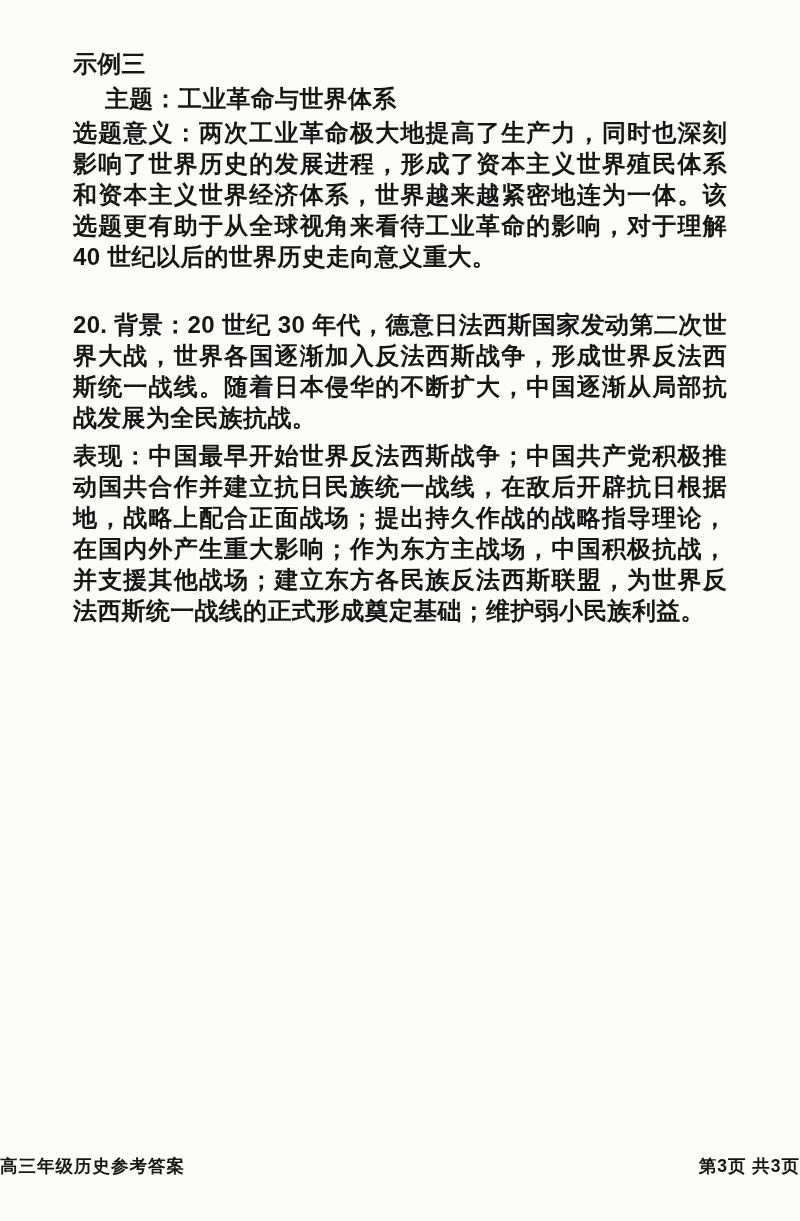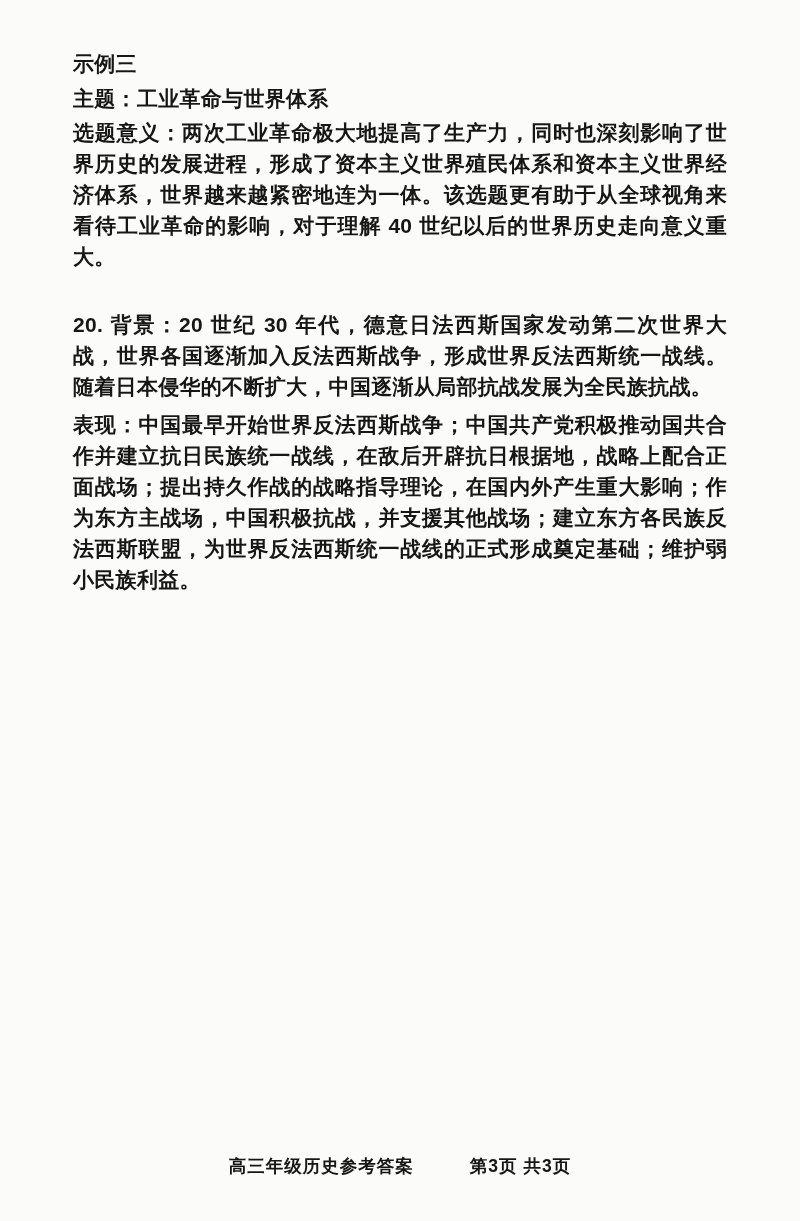--- a/index.html
+++ b/index.html
@@ -17,44 +17,45 @@
     color: #161616;
   }
   .content {
     position: absolute;
     top: 48px;
     left: 73px;
     right: 73px;
   }
   .para {
     margin: 0 0 7px 0;
-    font-size: 21px;
+    font-size: 24px;
     line-height: 31px;
     font-weight: 700;
     text-align: justify;
     letter-spacing: 0.3px;
   }
   .para.heading {
     text-align: left;
     margin-bottom: 4px;
   }
   .para.topic {
     text-align: left;
     margin-bottom: 3px;
+    margin-left: 32px;
   }
   .para.gap-before {
     margin-top: 37px;
   }
   .footer {
     position: absolute;
     top: 1154px;
     left: 0;
     right: 0;
     display: flex;
-    justify-content: center;
+    justify-content: space-between;
     align-items: baseline;
     gap: 56px;
     font-size: 17.5px;
     font-weight: 700;
     letter-spacing: 1px;
   }
 </style>
 </head>
 <body>
 

